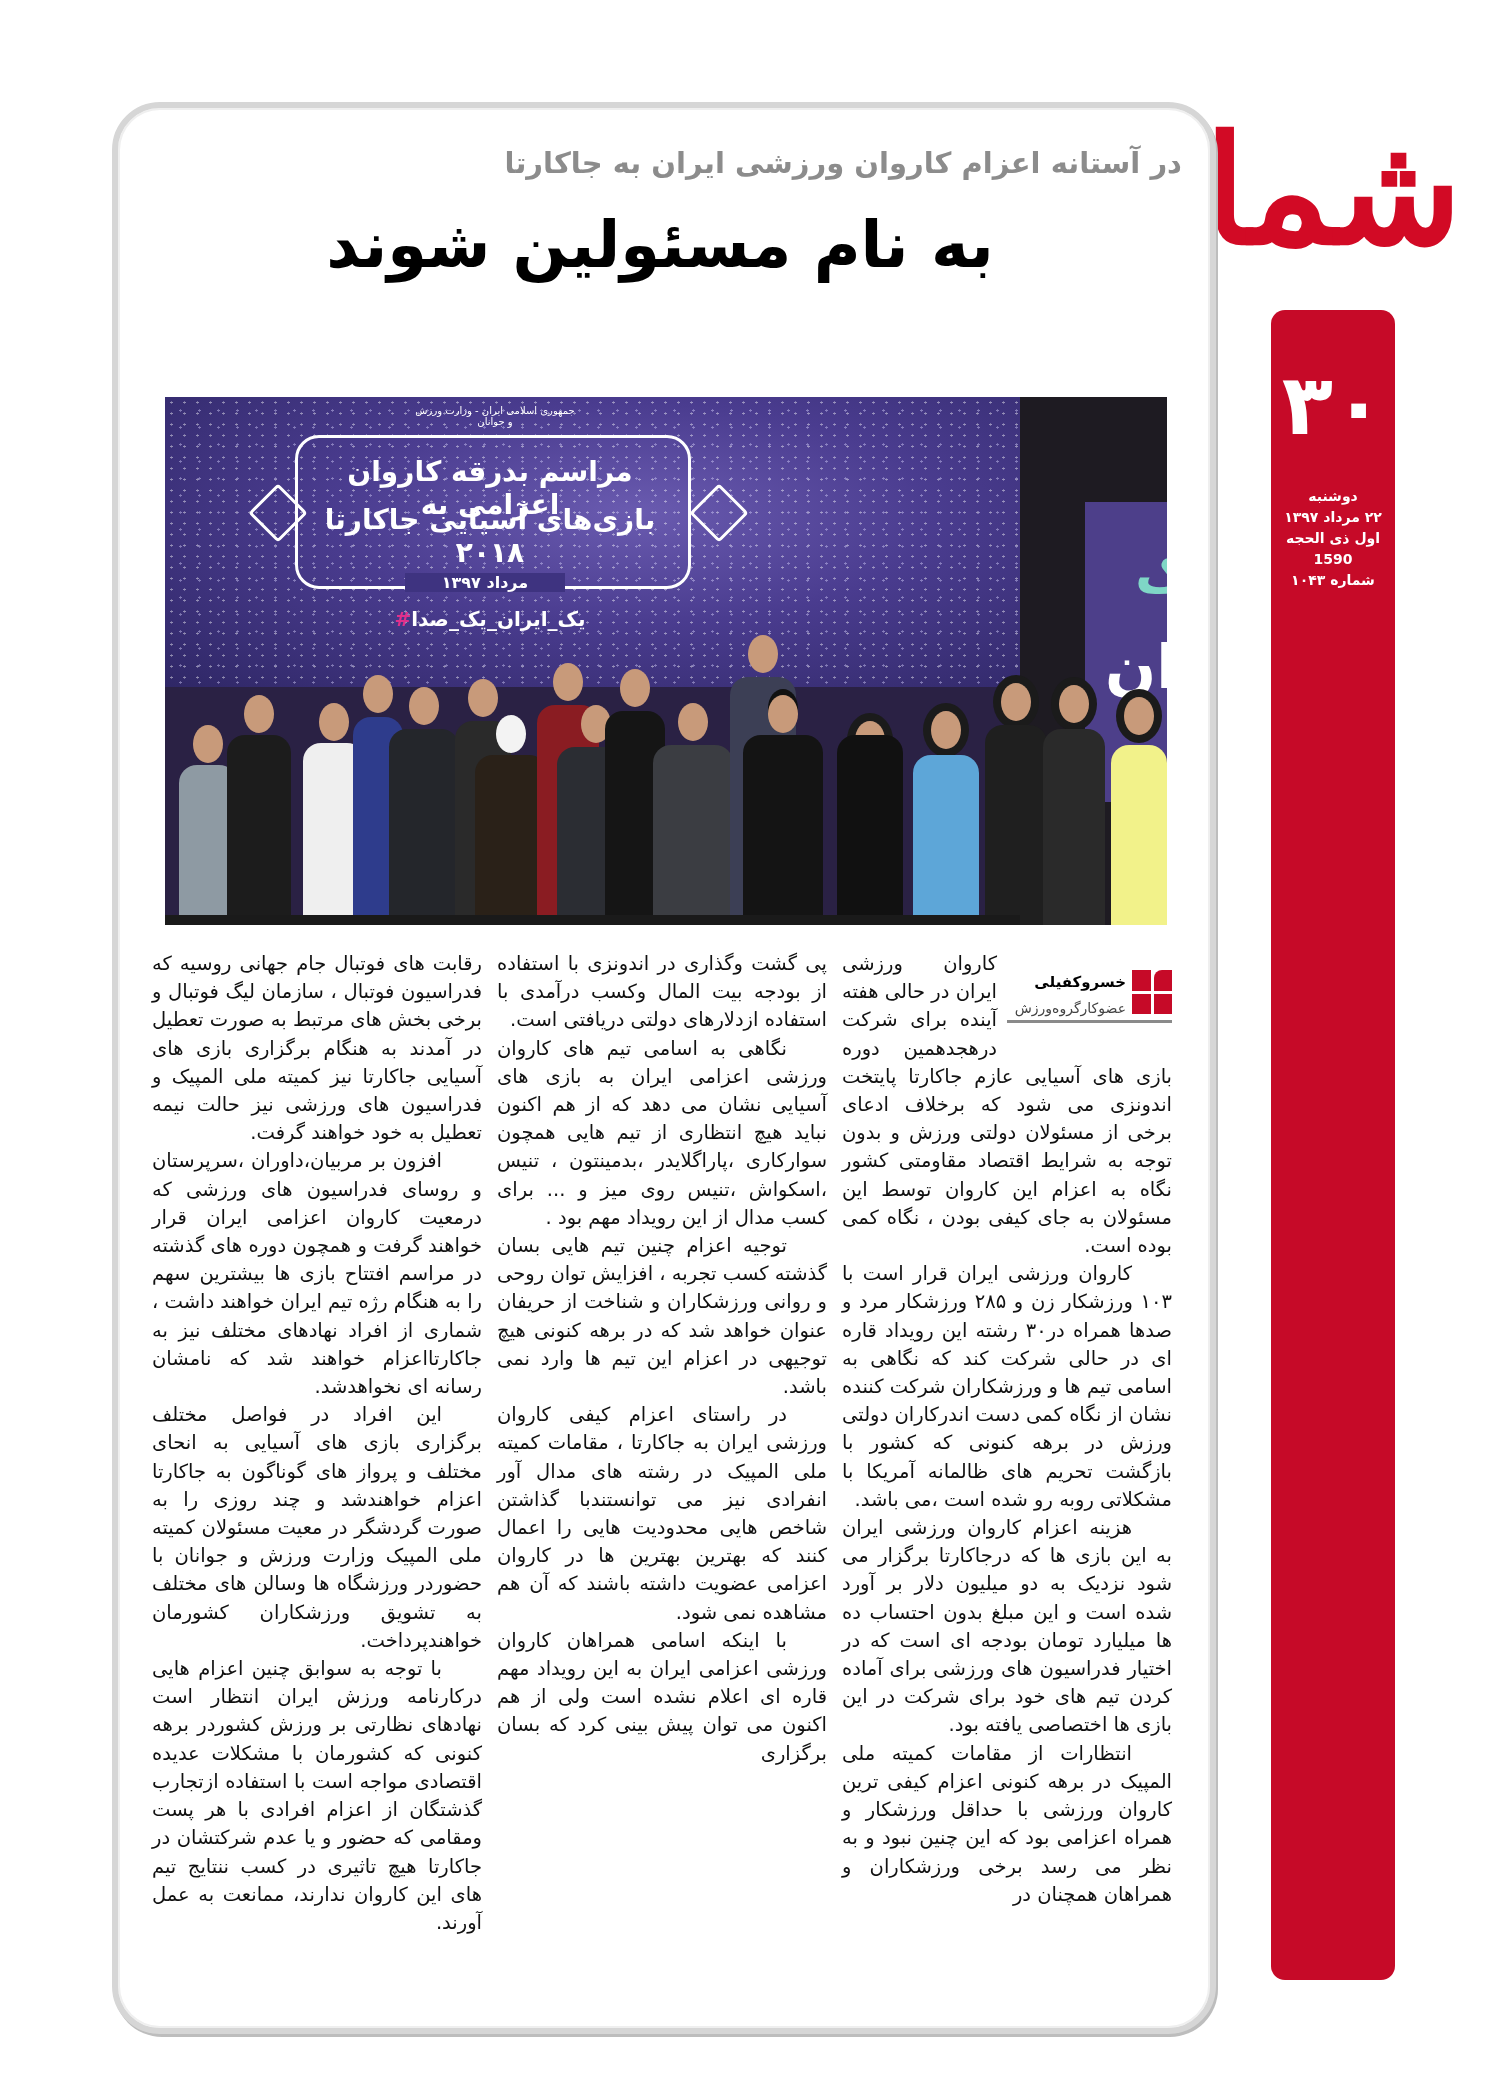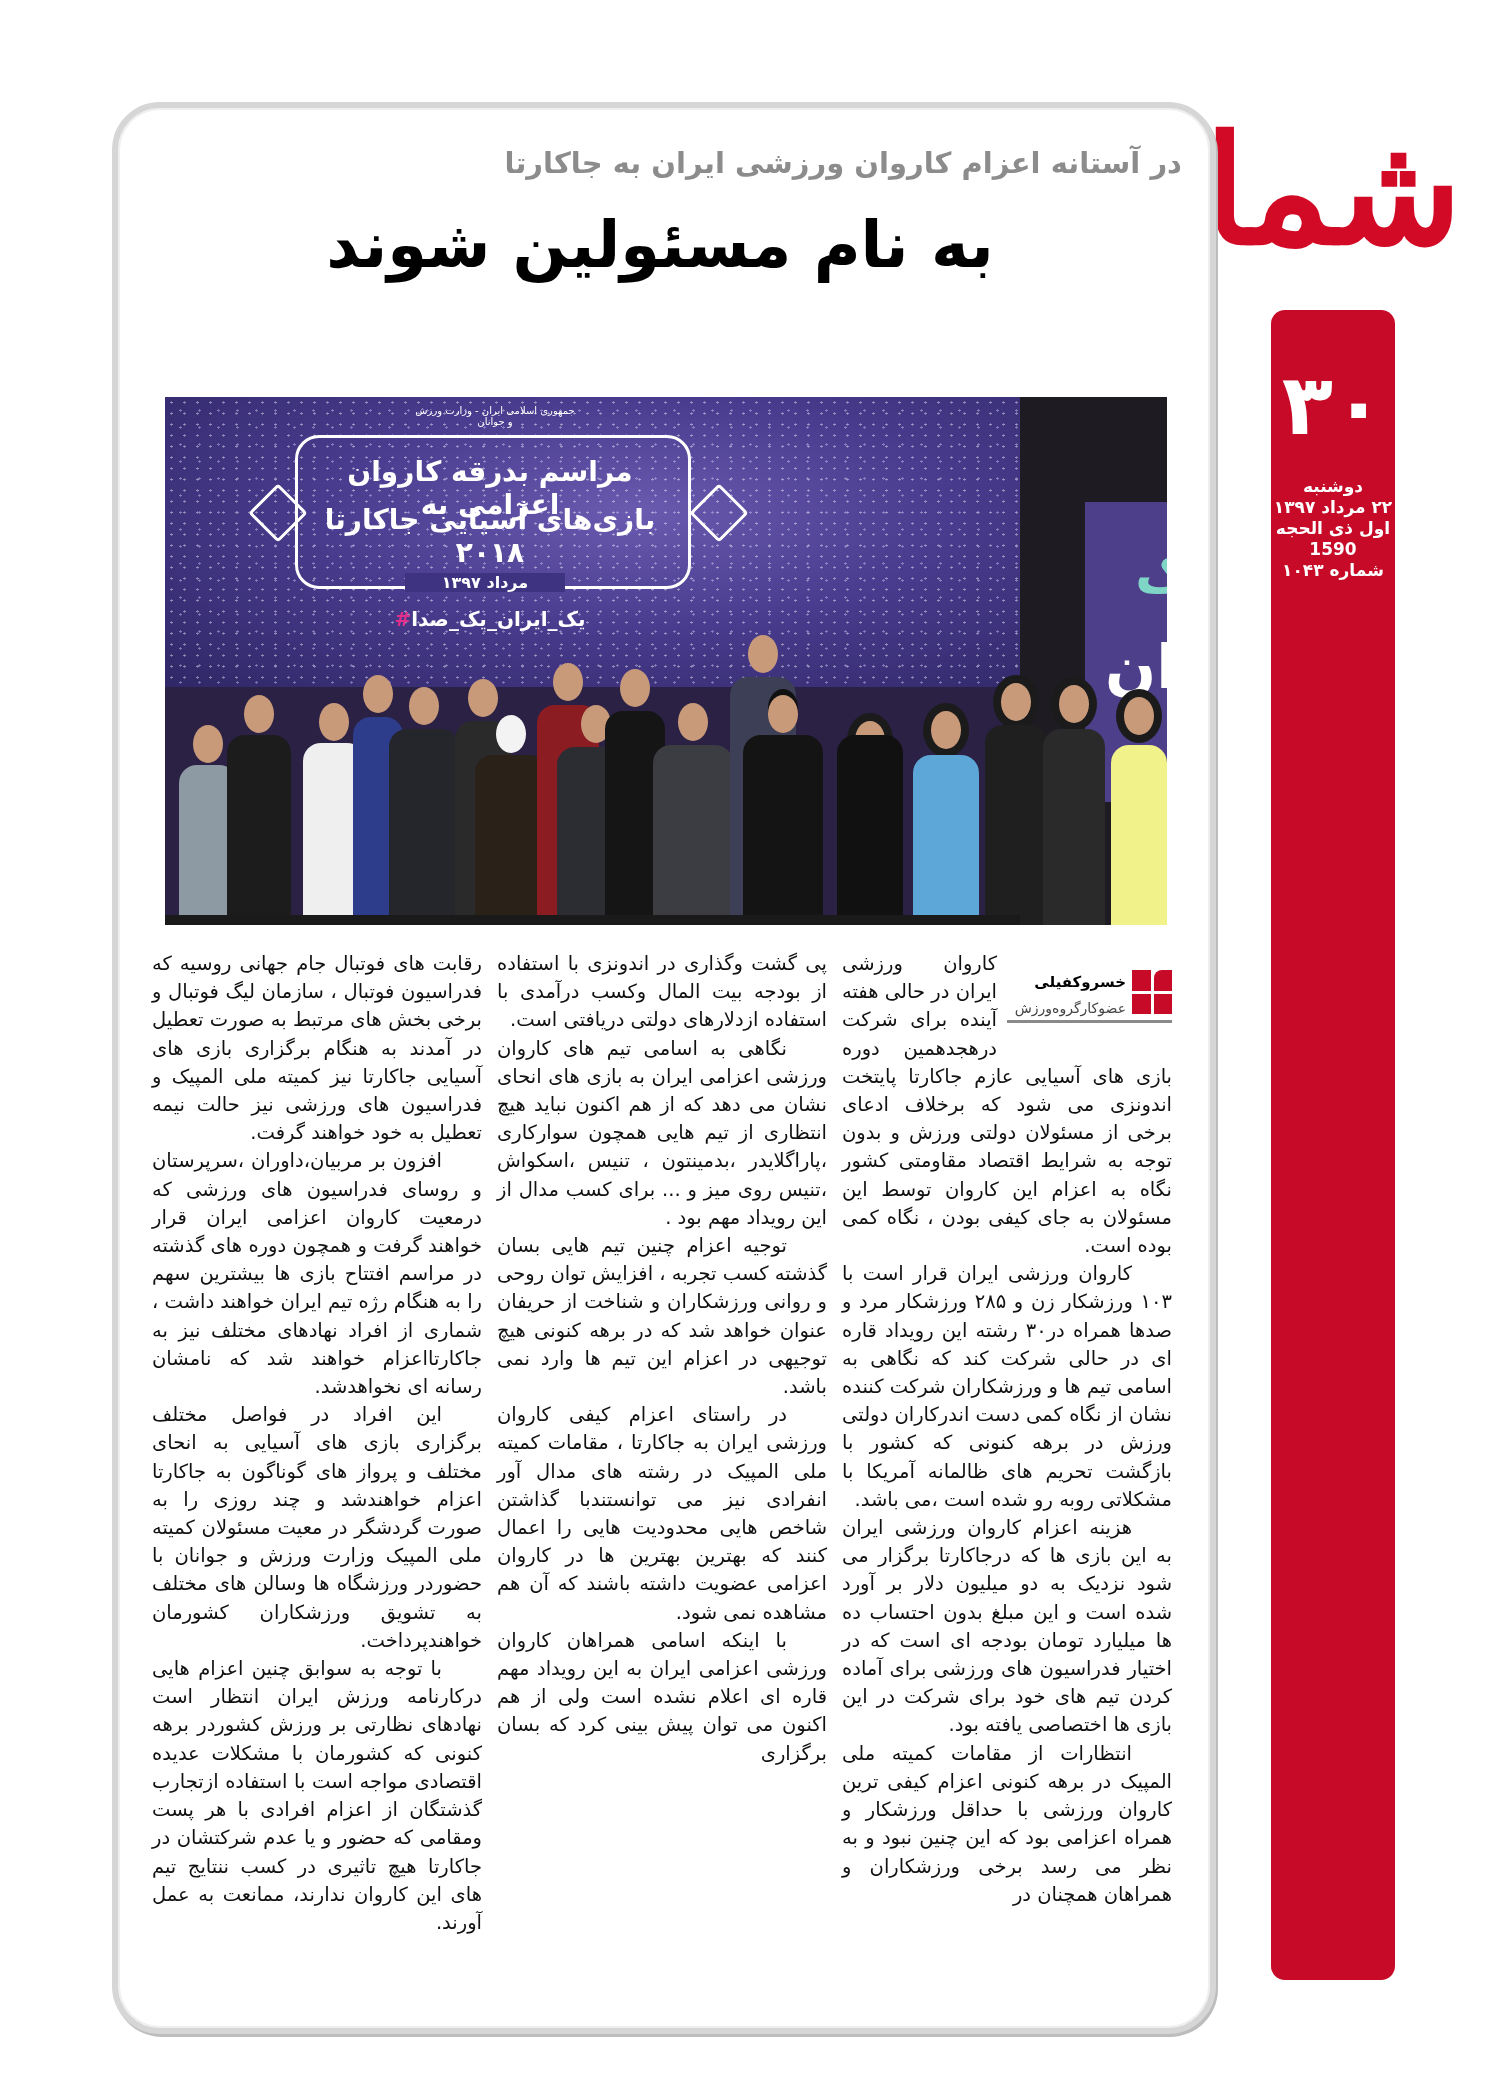--- a/index.html
+++ b/index.html
@@ -138,22 +138,22 @@
   .sidebar {
     position: absolute; left: 1271px; top: 310px; width: 124px; height: 1670px;
     background: #c60a28; border-radius: 14px;
     color: #ffffff; text-align: center; direction: rtl;
   }
   .page-number {
     position: absolute; left: 0; top: 50px; width: 100%; text-align: center;
     font-size: 84px; font-weight: bold; line-height: 90px; direction: ltr;
   }
   .sidebar .meta {
-    position: absolute; left: 0; top: 166px; width: 100%;
-    font-size: 17px; line-height: 21px; font-weight: bold;
+    position: absolute; left: 0; top: 176px; width: 100%;
+    font-size: 14px; line-height: 21px; font-weight: bold;
   }
 </style>
 </head>
 <body>
 
 <div class="logo">شما</div>
 
 <div class="sidebar">
   <div class="page-number">۳۰</div>
   <div class="meta">
@@ -278,21 +278,21 @@
       <div class="role">عضوکارگروه‌ورزش</div>
       <div class="rule"></div>
     </div>
     <p>کاروان ورزشی ایران در حالی هفته آینده برای شرکت درهجدهمین دوره بازی های آسیایی عازم جاکارتا پایتخت اندونزی می شود که برخلاف ادعای برخی از مسئولان دولتی ورزش و بدون توجه به شرایط اقتصاد مقاومتی کشور نگاه به اعزام این کاروان توسط این مسئولان به جای کیفی بودن ، نگاه کمی بوده است.</p>
     <p class="indent">کاروان ورزشی ایران قرار است با ۱۰۳ ورزشکار زن و ۲۸۵ ورزشکار مرد و صدها همراه در۳۰ رشته این رویداد قاره ای در حالی شرکت کند که نگاهی به اسامی تیم ها و ورزشکاران شرکت کننده نشان از نگاه کمی دست اندرکاران دولتی ورزش در برهه کنونی که کشور با بازگشت تحریم های ظالمانه آمریکا با مشکلاتی روبه رو شده است ،می باشد.</p>
     <p class="indent">هزینه اعزام کاروان ورزشی ایران به این بازی ها که درجاکارتا برگزار می شود نزدیک به دو میلیون دلار بر آورد شده است و این مبلغ بدون احتساب ده ها میلیارد تومان بودجه ای است که در اختیار فدراسیون های ورزشی برای آماده کردن تیم های خود برای شرکت در این بازی ها اختصاصی یافته بود.</p>
     <p class="indent">انتظارات از مقامات کمیته ملی المپیک در برهه کنونی اعزام کیفی ترین کاروان ورزشی با حداقل ورزشکار و همراه اعزامی بود که این چنین نبود و به نظر می رسد برخی ورزشکاران و همراهان همچنان در</p>
   </div>
   <div class="col mid">
     <p>پی گشت وگذاری در اندونزی با استفاده از بودجه بیت المال وکسب درآمدی با استفاده ازدلارهای دولتی دریافتی است.</p>
-    <p class="indent">نگاهی به اسامی تیم های کاروان ورزشی اعزامی ایران به بازی های انحای نشان می دهد که از هم اکنون نباید هیچ انتظاری از تیم هایی همچون سوارکاری ،پاراگلایدر ،بدمینتون ، تنیس ،اسکواش ،تنیس روی میز و ... برای کسب مدال از این رویداد مهم بود .</p>
+    <p class="indent">نگاهی به اسامی تیم های کاروان ورزشی اعزامی ایران به بازی های آسیایی نشان می دهد که از هم اکنون نباید هیچ انتظاری از تیم هایی همچون سوارکاری ،پاراگلایدر ،بدمینتون ، تنیس ،اسکواش ،تنیس روی میز و ... برای کسب مدال از این رویداد مهم بود .</p>
     <p class="indent">توجیه اعزام چنین تیم هایی بسان گذشته کسب تجربه ، افزایش توان روحی و روانی ورزشکاران و شناخت از حریفان عنوان خواهد شد که در برهه کنونی هیچ توجیهی در اعزام این تیم ها وارد نمی باشد.</p>
     <p class="indent">در راستای اعزام کیفی کاروان ورزشی ایران به جاکارتا ، مقامات کمیته ملی المپیک در رشته های مدال آور انفرادی نیز می توانستندبا گذاشتن شاخص هایی محدودیت هایی را اعمال کنند که بهترین بهترین ها در کاروان اعزامی عضویت داشته باشند که آن هم مشاهده نمی شود.</p>
     <p class="indent">با اینکه اسامی همراهان کاروان ورزشی اعزامی ایران به این رویداد مهم قاره ای اعلام نشده است ولی از هم اکنون می توان پیش بینی کرد که بسان برگزاری</p>
   </div>
   <div class="col left">
     <p>رقابت های فوتبال جام جهانی روسیه که فدراسیون فوتبال ، سازمان لیگ فوتبال و برخی بخش های مرتبط به صورت تعطیل در آمدند به هنگام برگزاری بازی های آسیایی جاکارتا نیز کمیته ملی المپیک و فدراسیون های ورزشی نیز حالت نیمه تعطیل به خود خواهند گرفت.</p>
     <p class="indent">افزون بر مربیان،داوران ،سرپرستان و روسای فدراسیون های ورزشی که درمعیت کاروان اعزامی ایران قرار خواهند گرفت و همچون دوره های گذشته در مراسم افتتاح بازی ها بیشترین سهم را به هنگام رژه تیم ایران خواهند داشت ، شماری از افراد نهادهای مختلف نیز به جاکارتااعزام خواهند شد که نامشان رسانه ای نخواهدشد.</p>
     <p class="indent">این افراد در فواصل مختلف برگزاری بازی های آسیایی به انحای مختلف و پرواز های گوناگون به جاکارتا اعزام خواهندشد و چند روزی را به صورت گردشگر در معیت مسئولان کمیته ملی المپیک وزارت ورزش و جوانان با حضوردر ورزشگاه ها وسالن های مختلف به تشویق ورزشکاران کشورمان خواهندپرداخت.</p>
     <p class="indent">با توجه به سوابق چنین اعزام هایی درکارنامه ورزش ایران انتظار است نهادهای نظارتی بر ورزش کشوردر برهه کنونی که کشورمان با مشکلات عدیده اقتصادی مواجه است با استفاده ازتجارب گذشتگان از اعزام افرادی با هر پست ومقامی که حضور و یا عدم شرکتشان در جاکارتا هیچ تاثیری در کسب ننتایج تیم های این کاروان ندارند، ممانعت به عمل آورند.</p>
   </div>

